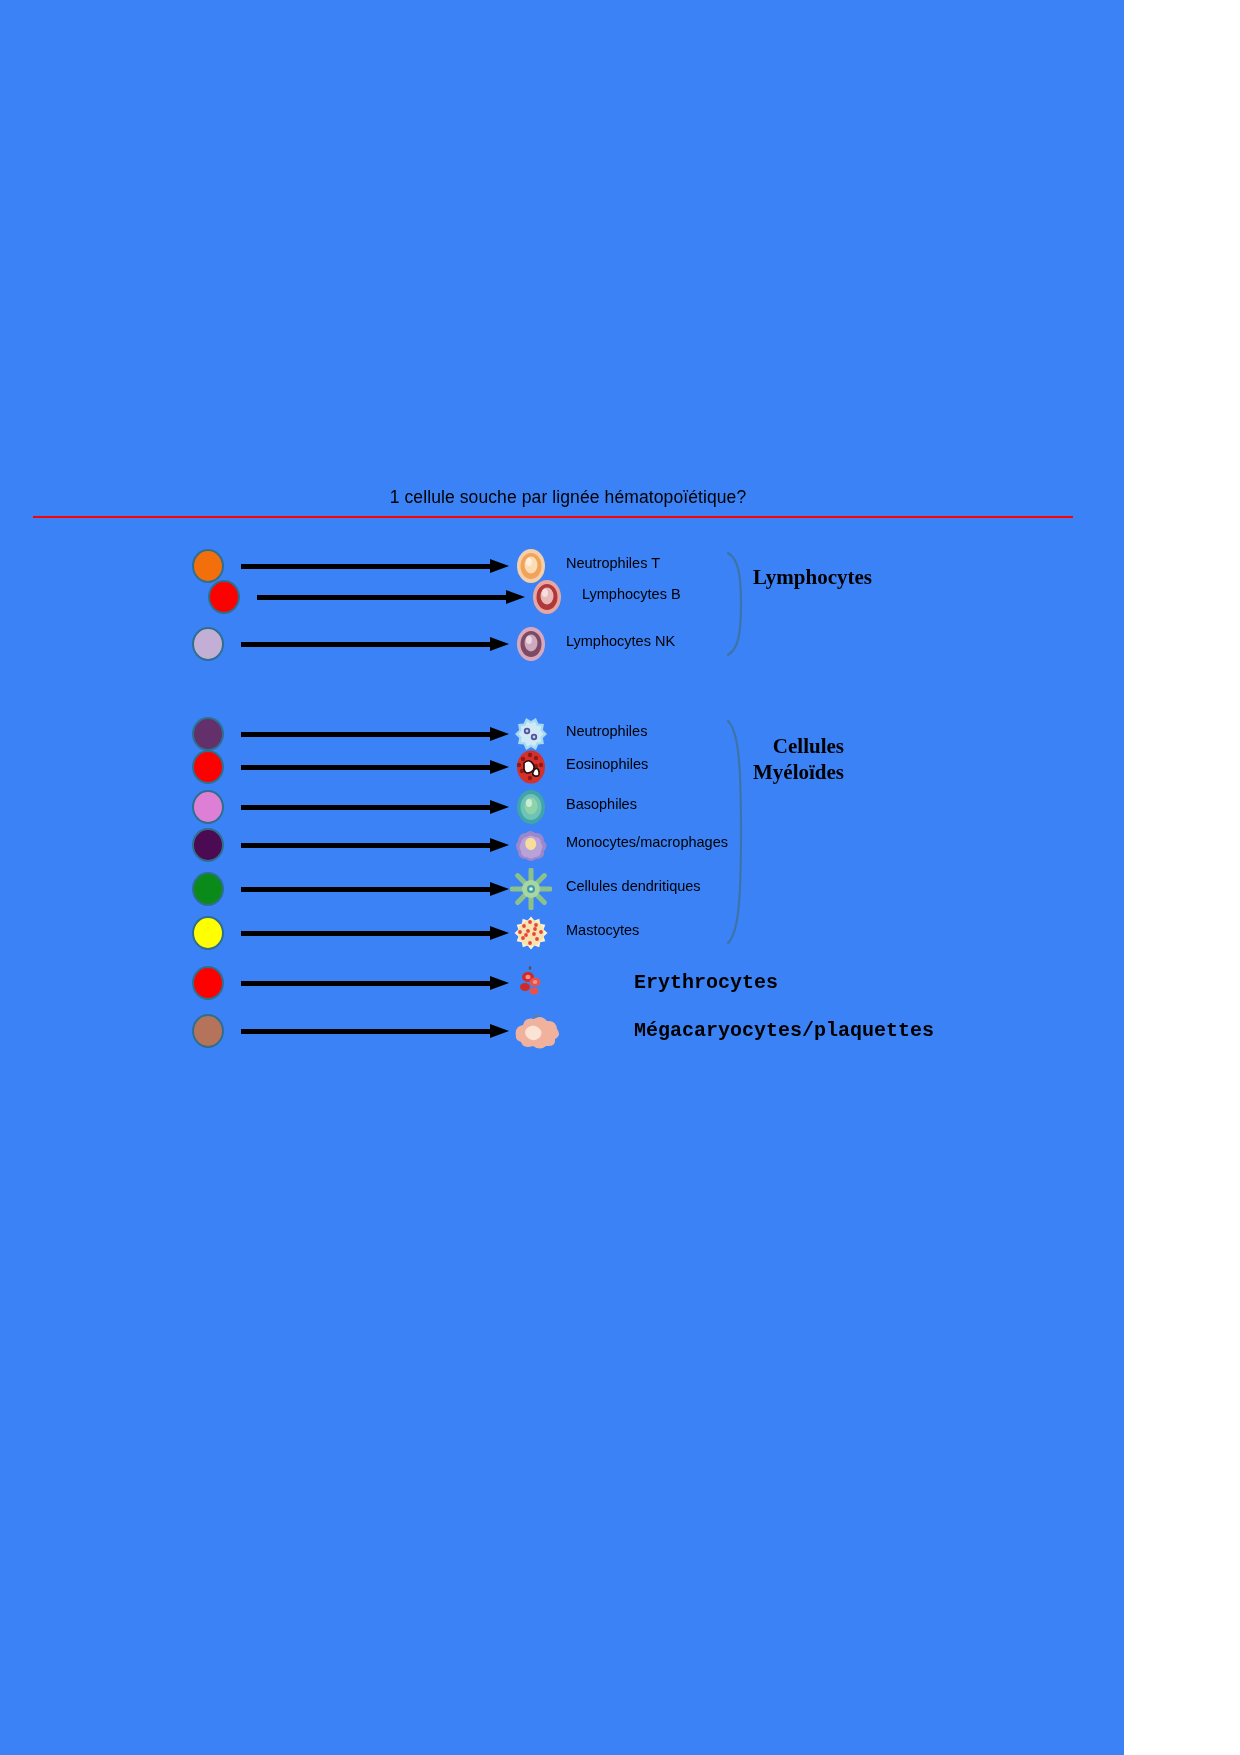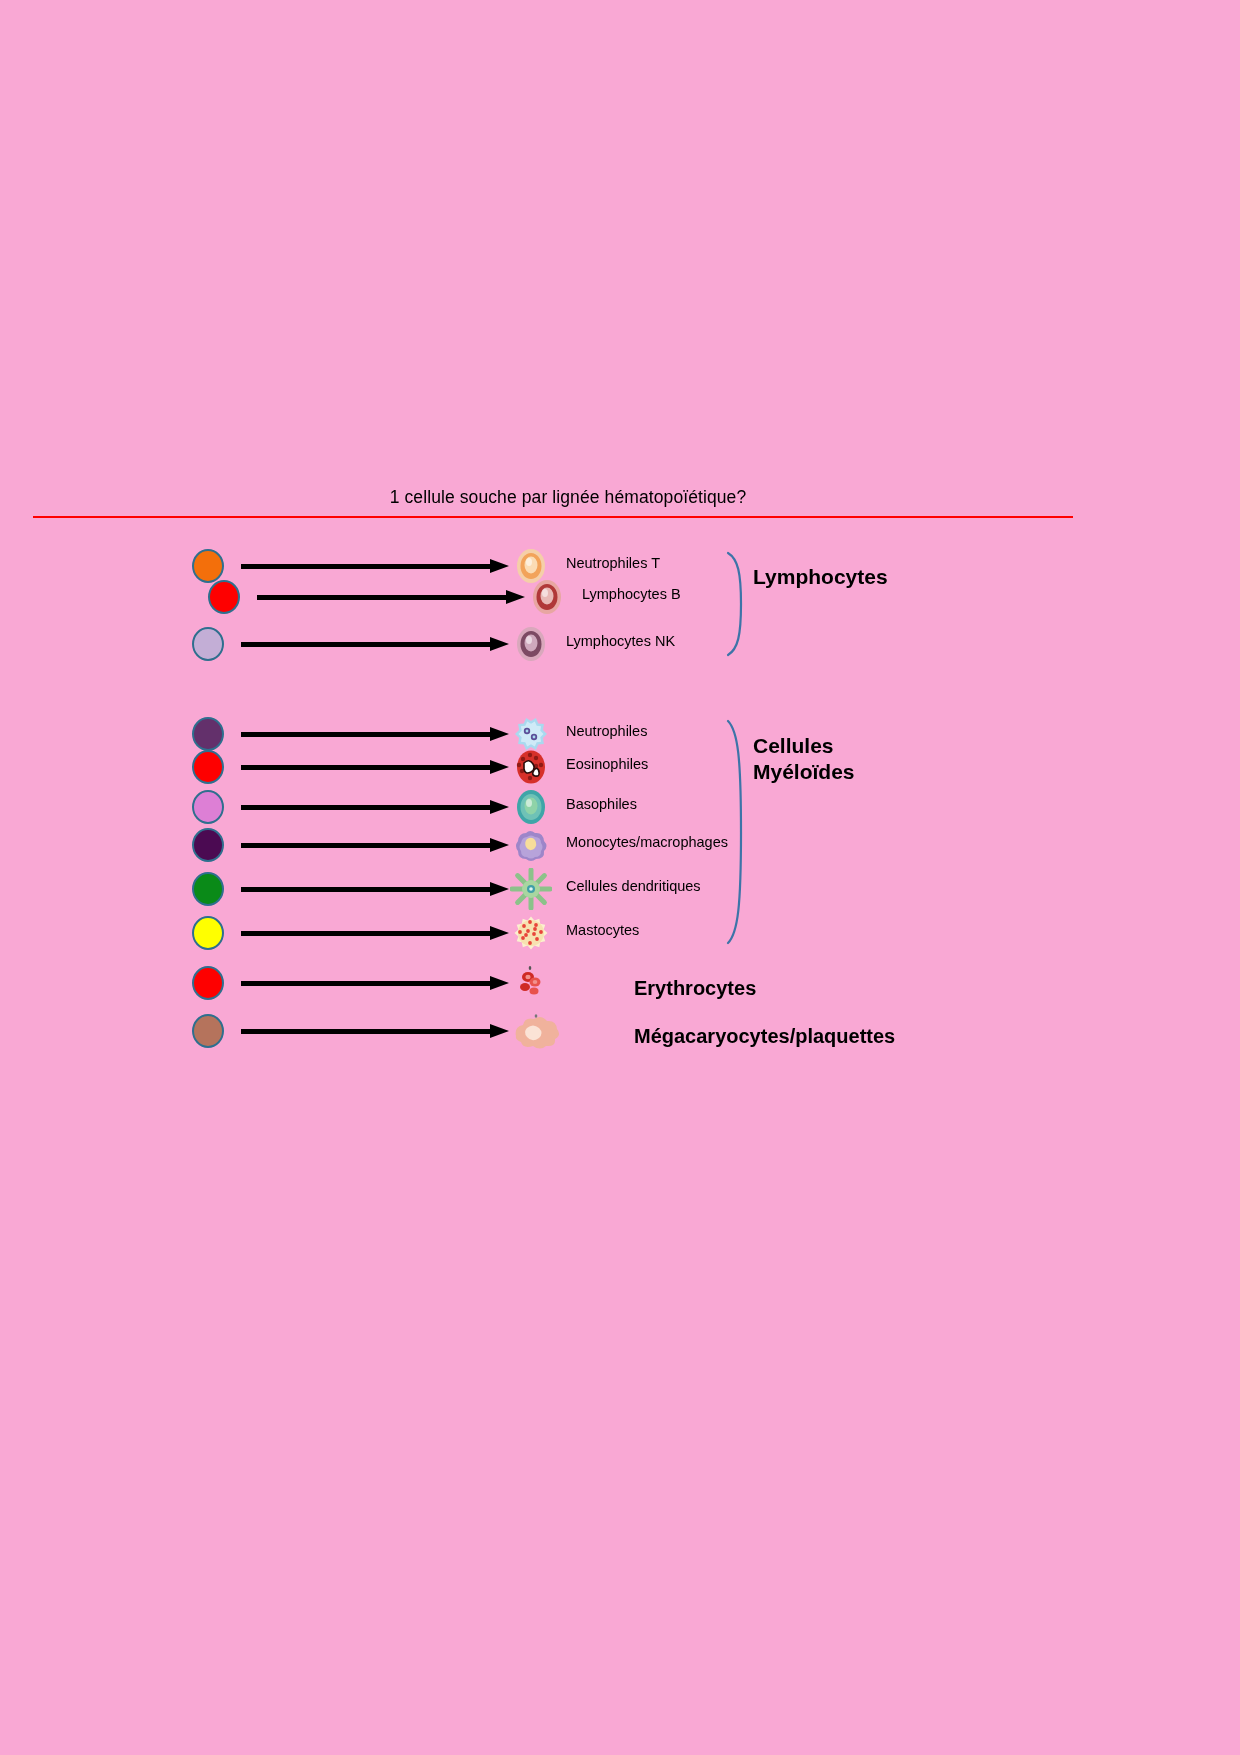--- a/index.html
+++ b/index.html
@@ -5,23 +5,23 @@
   html, body {
     margin: 0;
     padding: 0;
     background: #ffffff;
   }
   body {
     font-family: "Liberation Sans", sans-serif;
   }
   .page {
     position: relative;
-    width: 1240px;
+    width: 1124px;
     height: 1755px;
-    background: #f9a8d4;
+    background: #3b82f6;
     overflow: hidden;
   }
 
   
   .title-block {
     position: absolute;
     left: 0;
     top: 487px;
     width: 1240px;
     height: 40px;
@@ -100,39 +100,40 @@
   .row-label {
     position: absolute;
     left: 566px;
     top: 9px;
     font-family: "Liberation Sans", sans-serif;
     font-size: 14.5px;
     color: #000000;
     white-space: nowrap;
   }
   .row-label.serif-bold {
-    font-family: Liberation Sans, sans-serif;
+    font-family: Liberation Mono, monospace;
     font-weight: bold;
     font-size: 20px;
-    top: 14px;
+    top: 8px;
   }
 
   
   .brace {
     position: absolute;
   }
   .brace svg { display: block; }
   .group-title {
     position: absolute;
-    font-family: Liberation Sans, sans-serif;
+    font-family: Liberation Serif, serif;
     font-weight: bold;
     font-size: 21px;
     color: #000000;
     line-height: 1.26;
     white-space: pre-line;
+    text-align: right;
   }
 </style>
 </head>
 <body>
 
 <div class="page">
 
   <div class="title-block">
     <div class="title-text">1 cellule souche par lignée hématopoïétique?</div>
     <div class="title-rule"></div>

